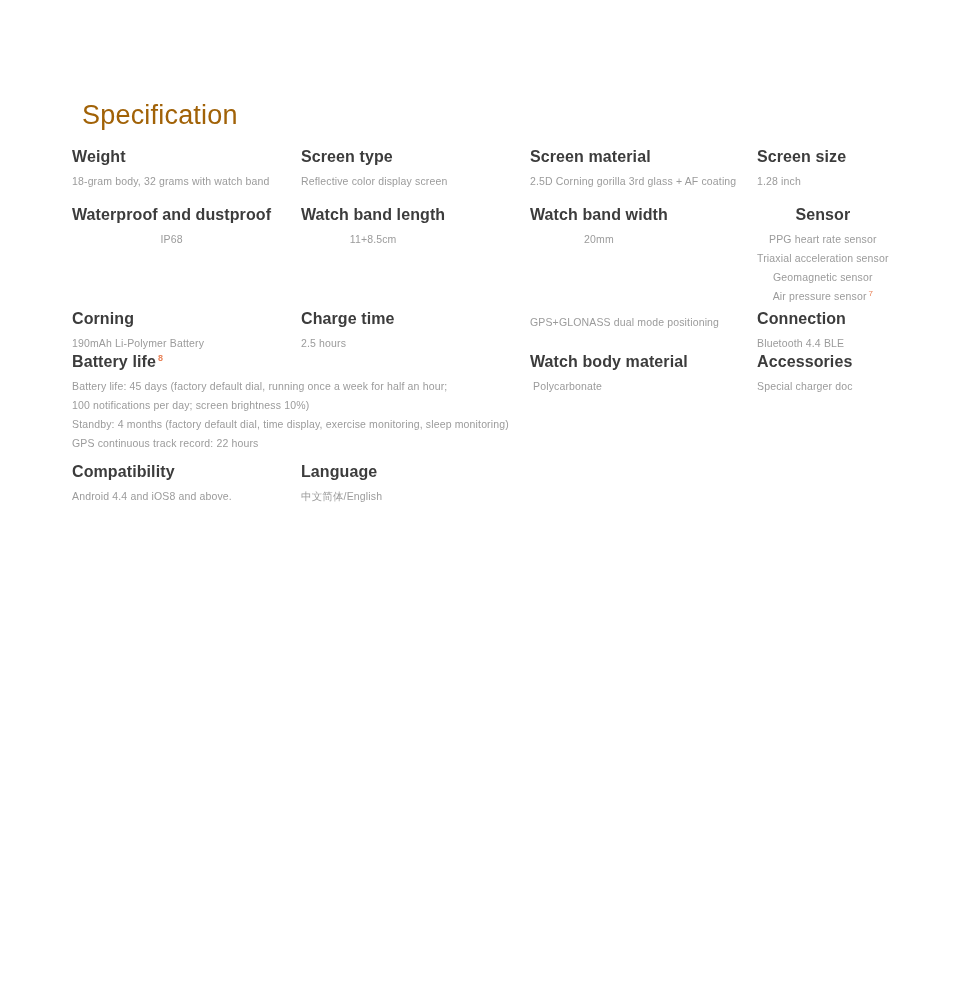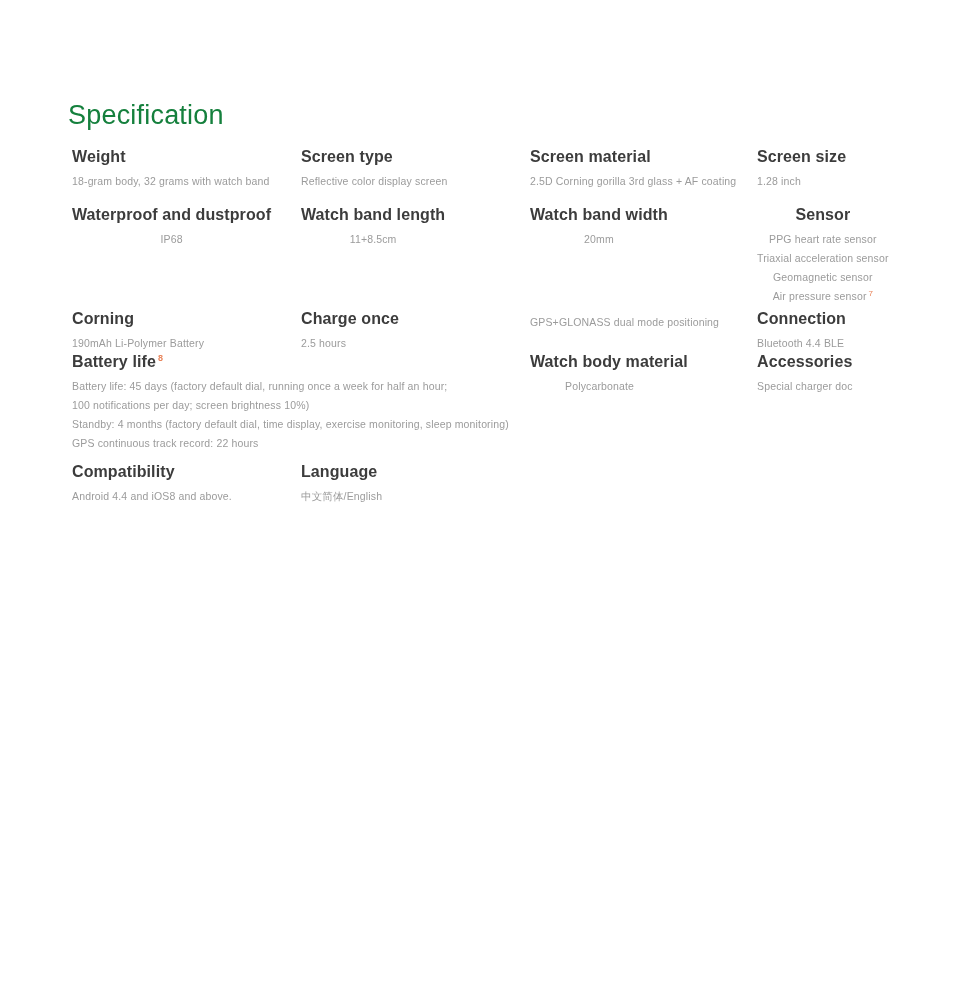--- a/index.html
+++ b/index.html
@@ -15,25 +15,25 @@
     -webkit-font-smoothing: antialiased;
   }
   .page {
     position: relative;
     width: 960px;
     height: 998px;
     background: #ffffff;
   }
   .spec-title {
     position: absolute;
-    left: 68px;
+    left: 82px;
     top: 80px;
     font-size: 27px;
     font-weight: 400;
-    color: #15803d;
+    color: #a16207;
     letter-spacing: 0.2px;
     line-height: 34px;
   }
   .cell {
     position: absolute;
   }
   .cell-title {
     font-size: 16px;
     font-weight: 700;
     color: #3c3c3c;
@@ -76,21 +76,21 @@
   .c3 { left: 530px; }
   .c4 { left: 757px; }
 
   
   .r1 { top: 146px; }
   .r2 { top: 204px; text-align: center; }
   .r3 { top: 308px; }
   .r4 { top: 351px; }
   .r5 { top: 461px; }
 
-  .indent-body { padding-left: 3px; margin-left: 32px; }
+  .indent-body { padding-left: 3px; }
 </style>
 </head>
 <body>
 
 <div class="page">
 
   <h1 class="spec-title">Specification</h1>
 
   <div class="cell c1 r1">
     <div class="cell-title">Weight</div>
@@ -136,21 +136,21 @@
       <span class="line"><span>Air pressure sensor</span><span class="sup-sm">7</span></span>
     </div>
   </div>
 
   <div class="cell c1 r3">
     <div class="cell-title">Corning</div>
     <div class="cell-body">190mAh Li-Polymer Battery</div>
   </div>
 
   <div class="cell c2 r3">
-    <div class="cell-title">Charge once</div>
+    <div class="cell-title">Charge time</div>
     <div class="cell-body">2.5 hours</div>
   </div>
 
   <div class="cell c3 r3">
     <div class="cell-body">GPS+GLONASS dual mode positioning</div>
   </div>
 
   <div class="cell c4 r3">
     <div class="cell-title">Connection</div>
     <div class="cell-body">Bluetooth 4.4 BLE</div>

